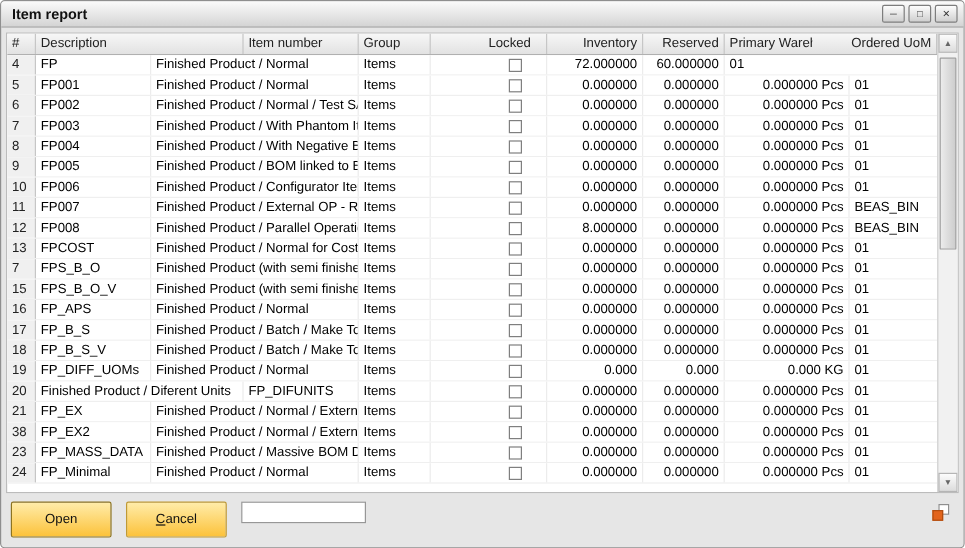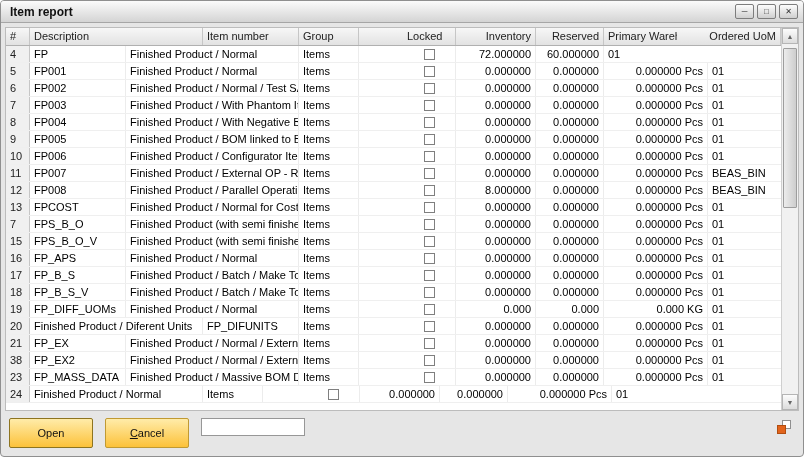--- a/index.html
+++ b/index.html
@@ -413,20 +413,21 @@
     <div class="td c-lock">
       <span class="checkbox"></span>
     </div>
     <div class="td c-inv num-align">0.000000</div>
     <div class="td c-res num-align">0.000000</div>
     <div class="td c-ord num-align">0.000000 Pcs</div>
     <div class="td c-wh">01</div>
   </div>
             <div class="tr">
     <div class="td c-num">24</div>
+    <div class="td c-item">FP_Minimal</div>
     <div class="td c-desc">Finished Product / Normal</div>
     <div class="td c-group">Items</div>
     <div class="td c-lock">
       <span class="checkbox"></span>
     </div>
     <div class="td c-inv num-align">0.000000</div>
     <div class="td c-res num-align">0.000000</div>
     <div class="td c-ord num-align">0.000000 Pcs</div>
     <div class="td c-wh">01</div>
   </div>

